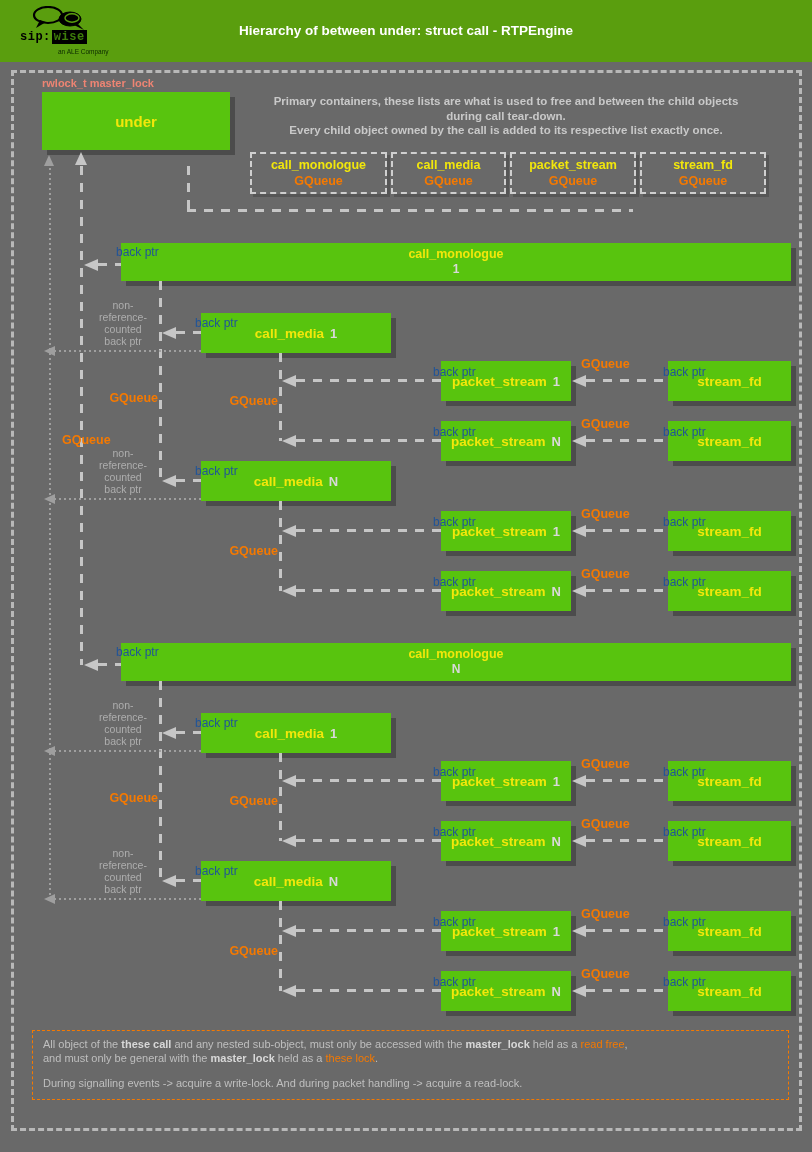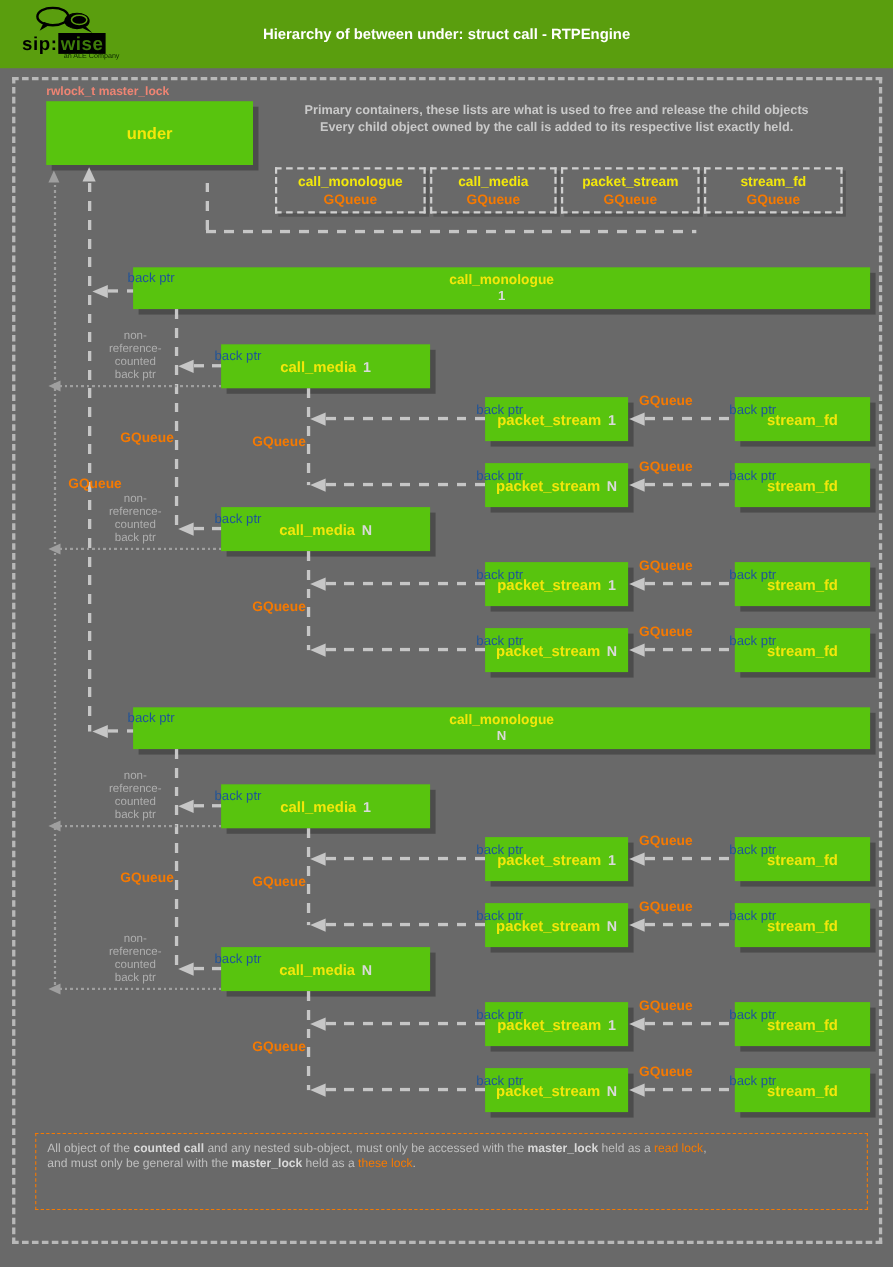--- a/index.html
+++ b/index.html
@@ -2,21 +2,21 @@
 <html><head>
 <meta charset="utf-8">
 <style>
   html,body{margin:0;padding:0;background:#4f4f4f;}
   #page{position:relative;width:812px;height:1152px;background:#696969;overflow:hidden;
         font-family:"Liberation Sans","DejaVu Sans",sans-serif;}
   
   #header{position:absolute;left:0;top:0;width:812px;height:62px;background:#5a9e0e;}
   #logo{position:absolute;left:14px;top:4px;width:120px;height:56px;}
   #logo .bubbles{position:absolute;left:18px;top:2px;}
-  #logo .logo-text{position:absolute;left:6px;top:26px;font-size:17px;font-weight:bold;color:#000;letter-spacing:.5px;}
+  #logo .logo-text{position:absolute;left:6px;top:26px;font-size:12px;font-weight:bold;color:#000;letter-spacing:.5px;font-family:Liberation Mono, monospace;}
   #logo .logo-text .wise{background:#000;color:#3e7d0a;padding:0 2px;margin-left:1px;}
   #logo .tagline{position:absolute;left:44px;top:44px;font-size:6.5px;color:#0c2a00;}
   #header-title{position:absolute;left:0;right:0;top:23px;text-align:center;color:#fff;
                 font-weight:bold;font-size:13.5px;}
   
   #outer-frame{position:absolute;left:11px;top:70px;width:785px;height:1055px;
                border:3px dashed #b8b8b8;}
   
   .box{position:absolute;background:#58c40e;box-shadow:5px 5px 0 rgba(0,0,0,.27);
        display:flex;align-items:center;justify-content:center;}
@@ -77,22 +77,23 @@
   </div>
 
   <div id="outer-frame"></div>
 
   <div id="lock-label">rwlock_t master_lock</div>
   <div class="box" style="left:42px;top:92px;width:188px;height:58px;">
     <span class="t" style="font-size:15px;">under</span>
   </div>
 
   <div id="intro">
-    <div>Primary containers, these lists are what is used to free and release the child objects</div>
-    <div>Every child object owned by the call is added to its respective list exactly held.</div>
+    <div>Primary containers, these lists are what is used to free and between the child objects</div>
+    <div>during call tear-down.</div>
+    <div>Every child object owned by the call is added to its respective list exactly once.</div>
   </div>
 
   <div class="qbox" style="left:250px;top:152px;width:133px;height:38px;">
     <span class="qn">call_monologue</span>
     <span class="qt">GQueue</span>
   </div>
   <div class="qbox" style="left:391px;top:152px;width:111px;height:38px;">
     <span class="qn">call_media</span>
     <span class="qt">GQueue</span>
   </div>
@@ -301,19 +302,20 @@
       <div class="ah-left" style="left: 282px; top: 985px;"></div>
       <div class="hdash" style="left: 296px; top: 989px; width: 145px;"></div>
       <div class="ah-left" style="left: 572px; top: 985px;"></div>
       <div class="hdash" style="left: 586px; top: 989px; width: 82px;"></div>
       <div class="lbl-backptr" style="left: 433px; top: 975px;">back ptr</div>
       <div class="lbl-backptr" style="left: 663px; top: 975px;">back ptr</div>
       <div class="lbl-gqueue" style="left: 581px; top: 967px;">GQueue</div>
     </div>
 
   <div id="notes">
-    <div><span>All object of the </span><b>counted call</b><span> and any nested sub-object, must only be accessed with the </span><b>master_lock</b><span> held as a </span><span class="orange">read lock</span><span>,</span></div>
+    <div><span>All object of the </span><b>these call</b><span> and any nested sub-object, must only be accessed with the </span><b>master_lock</b><span> held as a </span><span class="orange">read free</span><span>,</span></div>
     <div><span>and must only be general with the </span><b>master_lock</b><span> held as a </span><span class="orange">these lock</span><span>.</span></div>
     <div class="gap"></div>
+    <div>During signalling events -&gt; acquire a write-lock. And during packet handling -&gt; acquire a read-lock.</div>
   </div>
 
 
 </div>
 
 </body></html>

